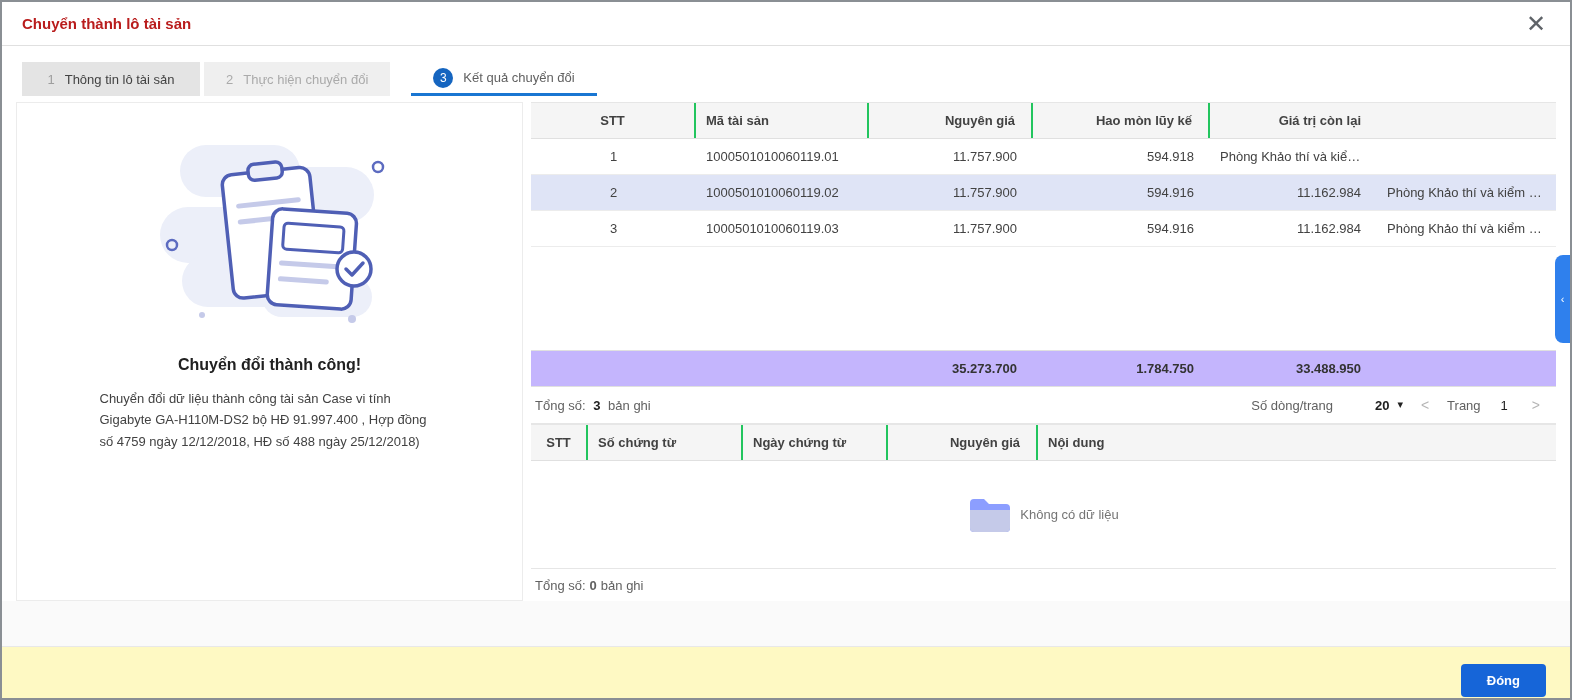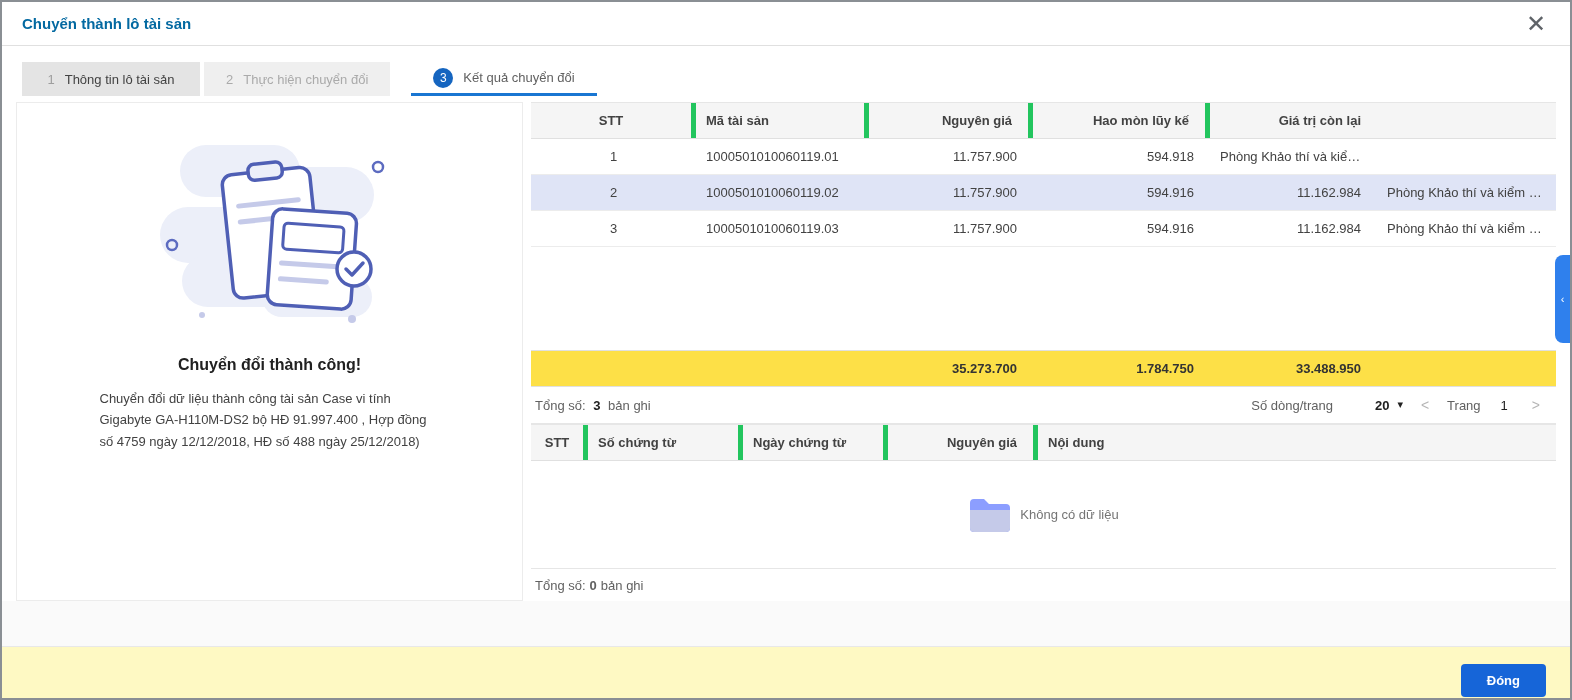--- a/index.html
+++ b/index.html
@@ -3,21 +3,21 @@
 <meta charset="utf-8">
 <style>
   * { box-sizing: border-box; margin: 0; padding: 0; }
   html, body { width: 1572px; height: 700px; background: #fff; }
   body { font-family: "Liberation Sans", "DejaVu Sans", sans-serif; font-size: 13px; color: #424242; }
 
   .modal { position: relative; width: 1572px; height: 700px; border: 2px solid #8a8f94; background: #fff; display: flex; flex-direction: column; overflow: hidden; }
 
   
   .modal-header { height: 44px; display: flex; align-items: center; justify-content: space-between; padding: 0 20px; border-bottom: 1px solid #e0e0e0; flex: 0 0 auto; }
-  .modal-title { font-size: 15px; font-weight: 700; color: #0369a1; }
+  .modal-title { font-size: 15px; font-weight: 700; color: #b91c1c; }
   .close-btn { font-size: 24px; color: #5f6368; cursor: pointer; line-height: 1; padding: 0 4px; }
 
   
   .tabbar { margin-top: 16px; height: 34px; display: flex; align-items: stretch; padding-left: 20px; flex: 0 0 auto; }
   .tab { display: flex; align-items: center; justify-content: center; gap: 10px; padding: 0 22px; min-width: 178px; cursor: pointer; }
   .tab .step-num { font-size: 13px; }
   .tab.done { background: #e4e4e4; margin-right: 4px; }
   .tab.done .step-num { color: #9e9e9e; }
   .tab.done .tab-label { color: #424242; }
   .tab.disabled { background: #efefef; margin-right: 21px; }
@@ -35,34 +35,34 @@
   .success-desc { width: 340px; margin: 14px auto 0; text-align: left; line-height: 1.65; color: #424242; }
 
   
   .content { flex: 1 1 auto; display: flex; flex-direction: column; min-width: 0; }
 
   .grid1 { display: grid; grid-template-columns: 165px 173px 164px 177px 167px minmax(0,1fr); align-items: stretch; }
   .grid2 { display: grid; grid-template-columns: 57px 155px 145px 150px minmax(0,1fr); align-items: stretch; }
 
   .thead { background: #f5f5f5; border-top: 1px solid #e6e6e6; border-bottom: 1px solid #e0e0e0; }
   .thead .c { font-weight: 700; color: #424242; }
-  .thead .c { border-right: 5px solid #22c55e; }
+  .thead .c { border-right: 2px solid #22c55e; }
   .thead .c:last-child { border-right: none; }
 
   .c { display: flex; align-items: center; padding: 0 10px; height: 35px; white-space: nowrap; overflow: hidden; }
   .c.center { justify-content: center; }
   .c.right { justify-content: flex-end; padding-right: 16px; }
   .c.ellip { text-overflow: ellipsis; display: block; line-height: 35px; }
 
   .t1row { border-bottom: 1px solid #ececec; background: #fff; cursor: pointer; }
   .t1row.hl { background: #dfe4f6; }
 
   .spacer { flex: 1 1 auto; background: #fff; }
 
-  .summary-row { background: #fde047; border-top: 1px solid #e0e0e0; border-bottom: 1px solid #e0e0e0; }
+  .summary-row { background: #c4b5fd; border-top: 1px solid #e0e0e0; border-bottom: 1px solid #e0e0e0; }
   .summary-row .c { font-weight: 700; color: #333; height: 35px; }
 
   
   .pager-bar { height: 37px; display: flex; align-items: center; justify-content: space-between; border-bottom: 1px solid #e6e6e6; padding: 0 12px 0 4px; color: #616161; }
   .total-label b, .pager-bar b { color: #212121; }
   .pager-right { display: flex; align-items: center; gap: 14px; }
   .page-size { display: flex; align-items: flex-start; gap: 8px; cursor: pointer; color: #212121; margin-left: 28px; }
   .caret { font-size: 11px; color: #212121; }
   .pg-btn { color: #b5b5b5; cursor: pointer; font-size: 14px; padding: 0 4px; }
   .pg-num { color: #212121; padding: 0 6px; }

